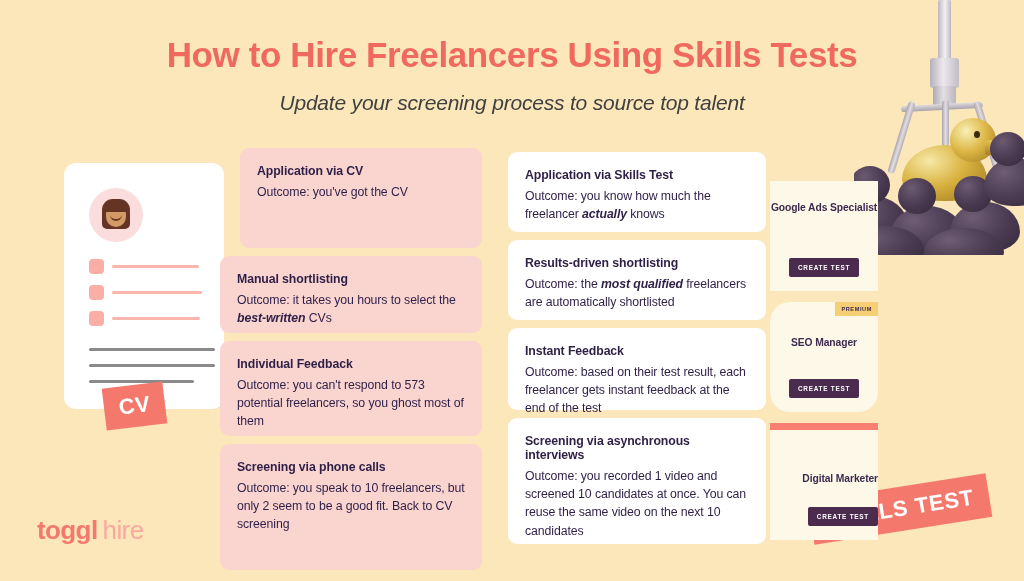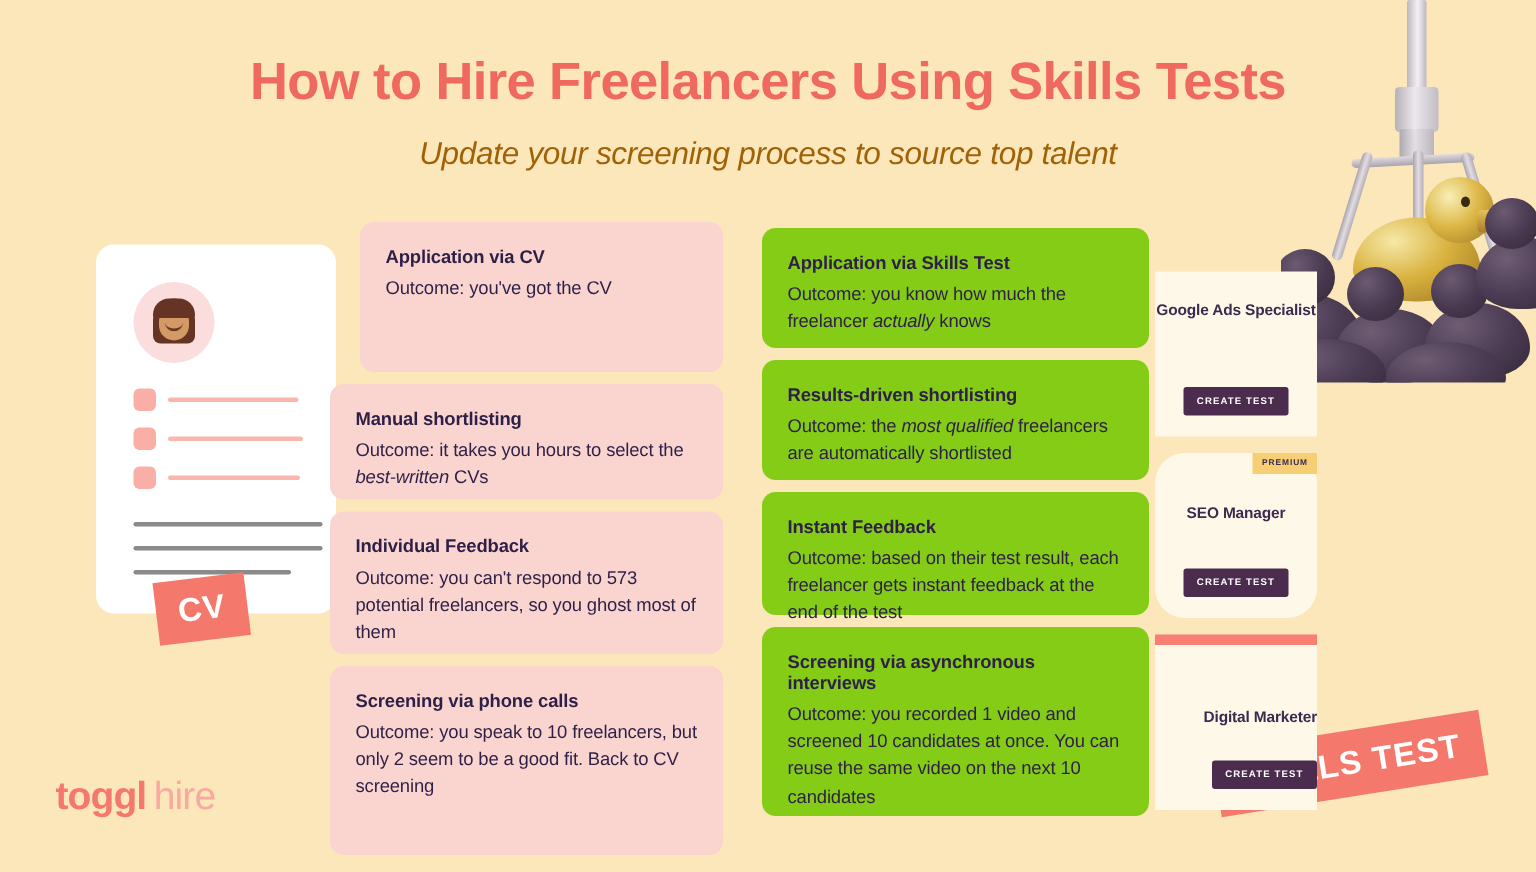--- a/index.html
+++ b/index.html
@@ -17,21 +17,21 @@
     font-size:35px;
     font-weight:bold;
     color:#F0695E;
     letter-spacing:-0.4px;
     line-height:1.1;
   }
   #page-subtitle {
     margin-top:16px;
     font-size:21px;
     font-style:italic;
-    color:#a16207;
+    color:#404040;
     letter-spacing:-0.2px;
   }
 
   
   #duck-art {
     position:absolute; top:0; right:0; width:170px; height:255px;
     overflow:hidden;
   }
   .claw-rod {
     position:absolute; left:84px; top:0; width:13px; height:92px;
@@ -127,29 +127,29 @@
     color:#FFFFFF; font-size:22px; font-weight:bold; letter-spacing:0.8px;
   }
 
   
   .col { position:absolute; }
   #col-cv  { left:220px; top:148px;  width:262px; }
   #col-st  { left:508px; top:152px;  width:258px; }
 
   .step-card { border-radius:9px; padding:16px 17px 14px 17px; margin-bottom:8px; }
   .step-card.pink  { background:#FAD5D0; }
-  .step-card.coral { background:#84cc16; }
+  .step-card.coral { background:#ffffff; }
   .step-title {
     font-size:12.3px; font-weight:bold; color:#2E1F47;
     margin-bottom:5px; letter-spacing:-0.1px;
   }
   .step-body {
     font-size:12.3px; color:#2E1F47; line-height:1.48; letter-spacing:-0.1px;
   }
-  .step-body em { font-style:italic; font-weight:normal; }
+  .step-body em { font-style:italic; font-weight:bold; }
 
   
   #job-panel { position:absolute; left:770px; top:181px; width:108px; }
   .job-card {
     background:#FEF8E8; position:relative;
     display:flex; flex-direction:column; align-items:center;
     padding-top:20px; padding-bottom:14px;
   }
   .job-title {
     font-size:10.3px; font-weight:bold; color:#3D2A4F;

